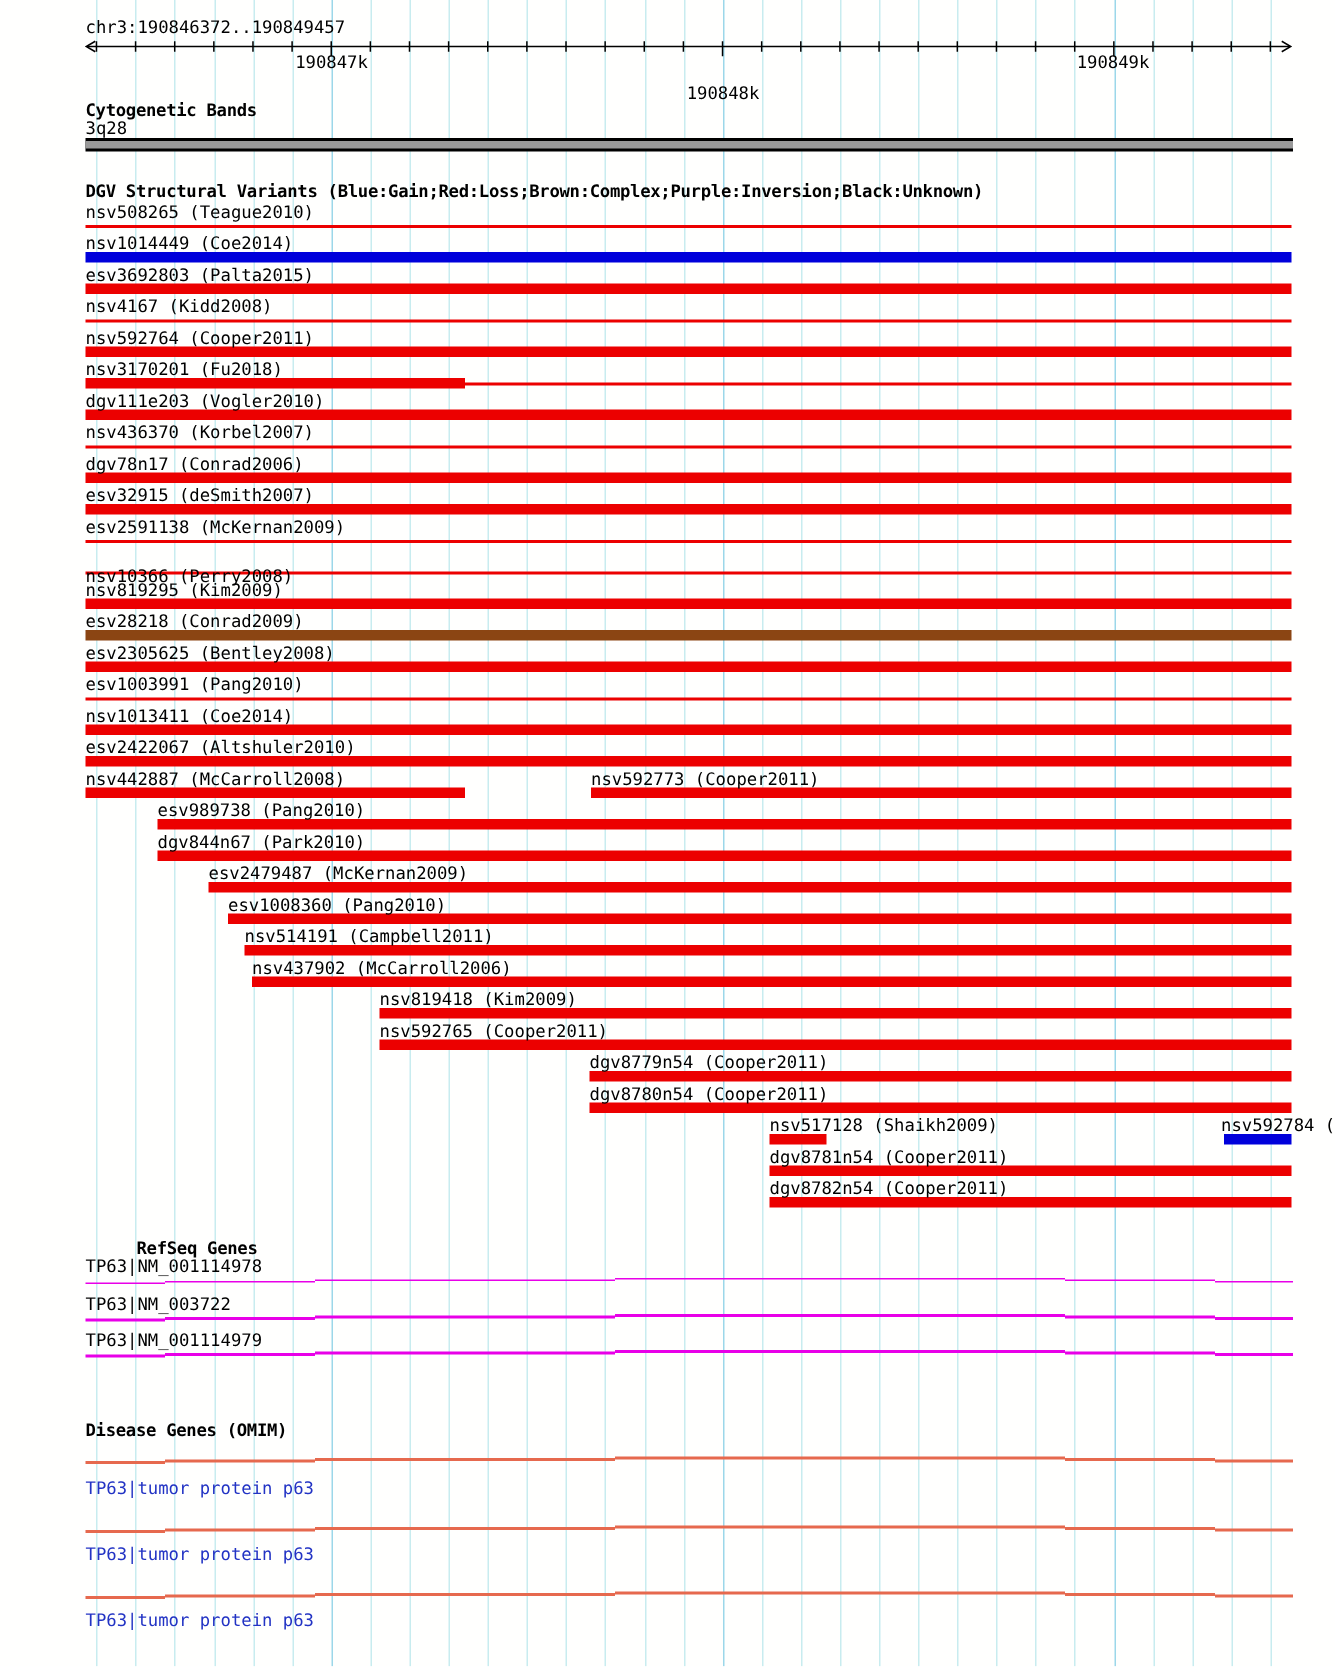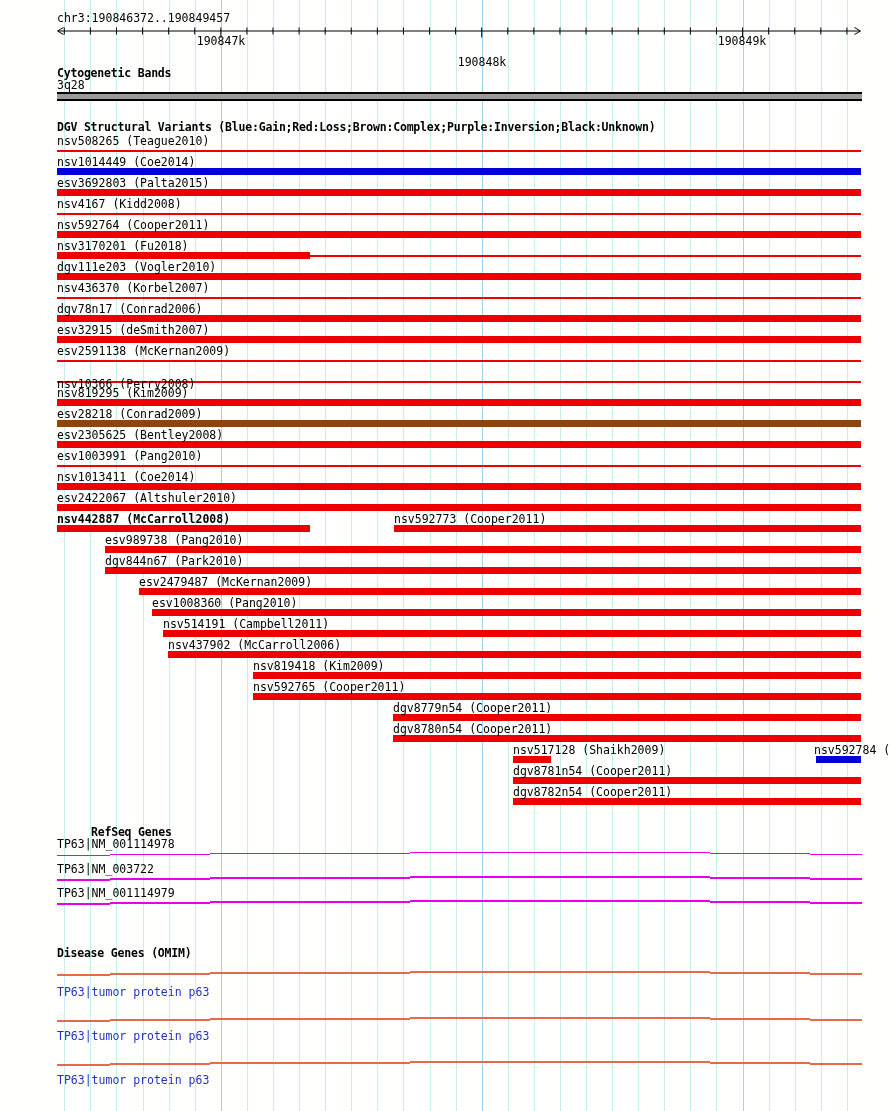--- a/index.html
+++ b/index.html
@@ -134,21 +134,21 @@
     <div class="lbl" style="left: 57px; top: 407.5px;">esv28218 (Conrad2009)</div>
     <div class="bar" style="left: 57px; width: 804px; top: 420px; height: 7px; background: rgb(139, 69, 19);"></div>
     <div class="lbl" style="left: 57px; top: 428.5px;">esv2305625 (Bentley2008)</div>
     <div class="bar" style="left: 57px; width: 804px; top: 441px; height: 7px; background: rgb(236, 0, 0);"></div>
     <div class="lbl" style="left: 57px; top: 449.5px;">esv1003991 (Pang2010)</div>
     <div class="bar" style="left: 57px; width: 804px; top: 464.5px; height: 2px; background: rgb(236, 0, 0);"></div>
     <div class="lbl" style="left: 57px; top: 470.5px;">nsv1013411 (Coe2014)</div>
     <div class="bar" style="left: 57px; width: 804px; top: 483px; height: 7px; background: rgb(236, 0, 0);"></div>
     <div class="lbl" style="left: 57px; top: 491.5px;">esv2422067 (Altshuler2010)</div>
     <div class="bar" style="left: 57px; width: 804px; top: 504px; height: 7px; background: rgb(236, 0, 0);"></div>
-    <div class="lbl" style="left: 57px; top: 512.5px; font-weight: bold;">nsv442887 (McCarroll2008)</div>
+    <div class="lbl" style="left: 57px; top: 512.5px;">nsv442887 (McCarroll2008)</div>
     <div class="bar" style="left: 57px; width: 253px; top: 525px; height: 7px; background: rgb(236, 0, 0);"></div>
     <div class="lbl" style="left: 394px; top: 512.5px;">nsv592773 (Cooper2011)</div>
     <div class="bar" style="left: 394px; width: 467px; top: 525px; height: 7px; background: rgb(236, 0, 0);"></div>
     <div class="lbl" style="left: 105px; top: 533.5px;">esv989738 (Pang2010)</div>
     <div class="bar" style="left: 105px; width: 756px; top: 546px; height: 7px; background: rgb(236, 0, 0);"></div>
     <div class="lbl" style="left: 105px; top: 554.5px;">dgv844n67 (Park2010)</div>
     <div class="bar" style="left: 105px; width: 756px; top: 567px; height: 7px; background: rgb(236, 0, 0);"></div>
     <div class="lbl" style="left: 139px; top: 575.5px;">esv2479487 (McKernan2009)</div>
     <div class="bar" style="left: 139px; width: 722px; top: 588px; height: 7px; background: rgb(236, 0, 0);"></div>
     <div class="lbl" style="left: 152px; top: 596.5px;">esv1008360 (Pang2010)</div>

